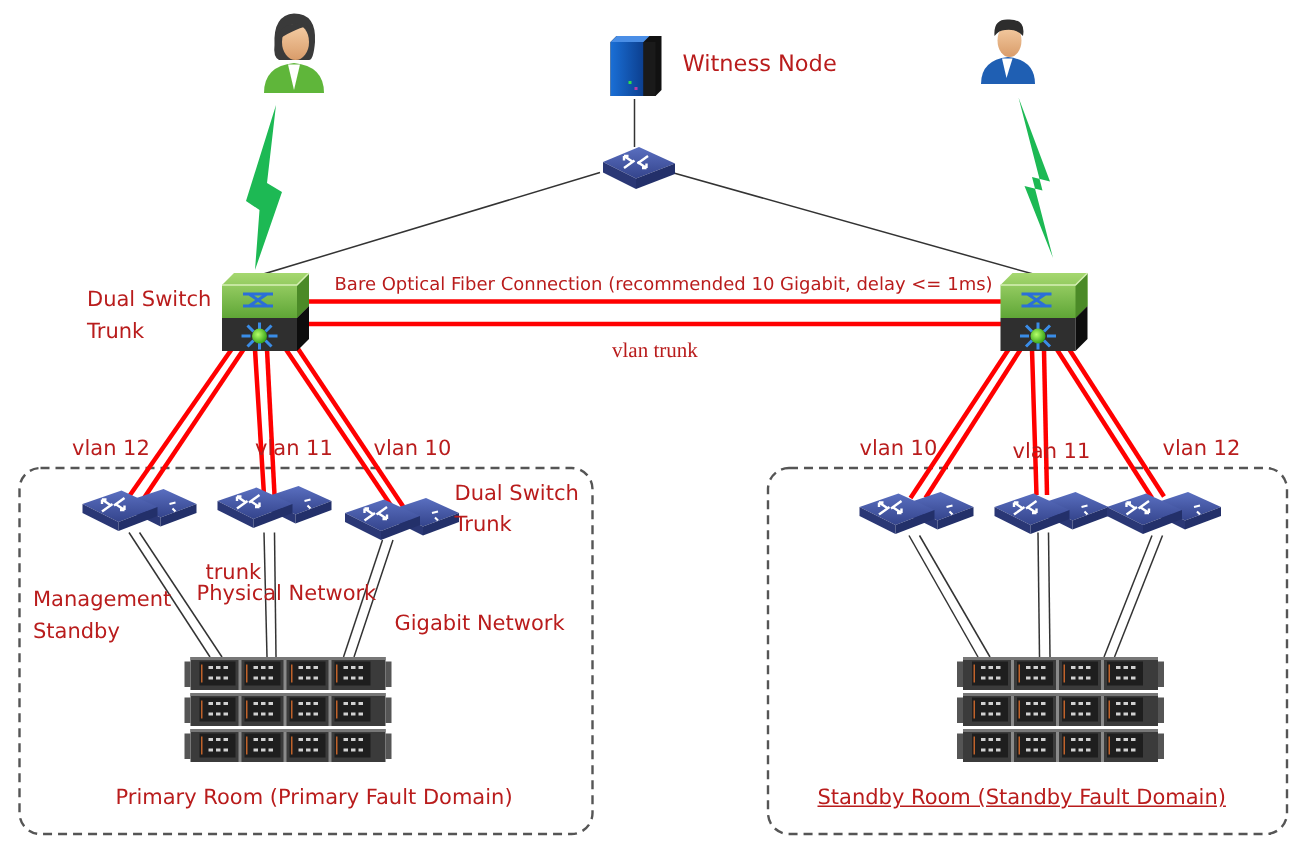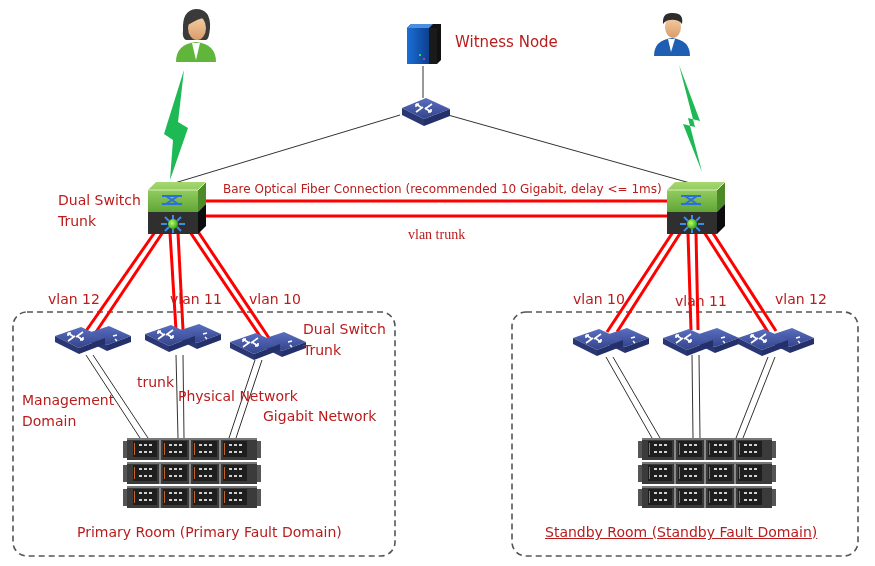--- a/index.html
+++ b/index.html
@@ -232,24 +232,24 @@
 <div class="lbl" style="left:408px; top:226px;font-family:Liberation Serif, serif;">vlan trunk</div>
 
 <div class="lbl" style="left:48px; top:290px;">vlan 12</div>
 <div class="lbl" style="left:170px; top:290px;">vlan 11</div>
 <div class="lbl" style="left:249px; top:290px;">vlan 10</div>
 
 <div class="lbl" style="left:303px; top:320px;">Dual Switch</div>
 <div class="lbl" style="left:303px; top:341px;">Trunk</div>
 
 <div class="lbl" style="left:22px; top:391px;text-align:center;">Management</div>
-<div class="lbl" style="left:22px; top:412px;">Domain</div>
+<div class="lbl" style="left:22px; top:412px;">Standby</div>
 
 <div class="lbl" style="left:137px; top:373px;">trunk</div>
-<div class="lbl" style="left:131px; top:387px;margin-left:47px;">Physical Network</div>
+<div class="lbl" style="left:131px; top:387px;">Physical Network</div>
 
 <div class="lbl" style="left:263px; top:407px;">Gigabit Network</div>
 
 <div class="lbl" style="left:77px; top:523px;">Primary Room (Primary Fault Domain)</div>
 
 <div class="lbl" style="left:573px; top:290px;">vlan 10</div>
 <div class="lbl" style="left:675px; top:292px;">vlan 11</div>
 <div class="lbl" style="left:775px; top:290px;">vlan 12</div>
 
 <div class="lbl" style="left:545px; top:523px;text-decoration:underline;">Standby Room (Standby Fault Domain)</div>

